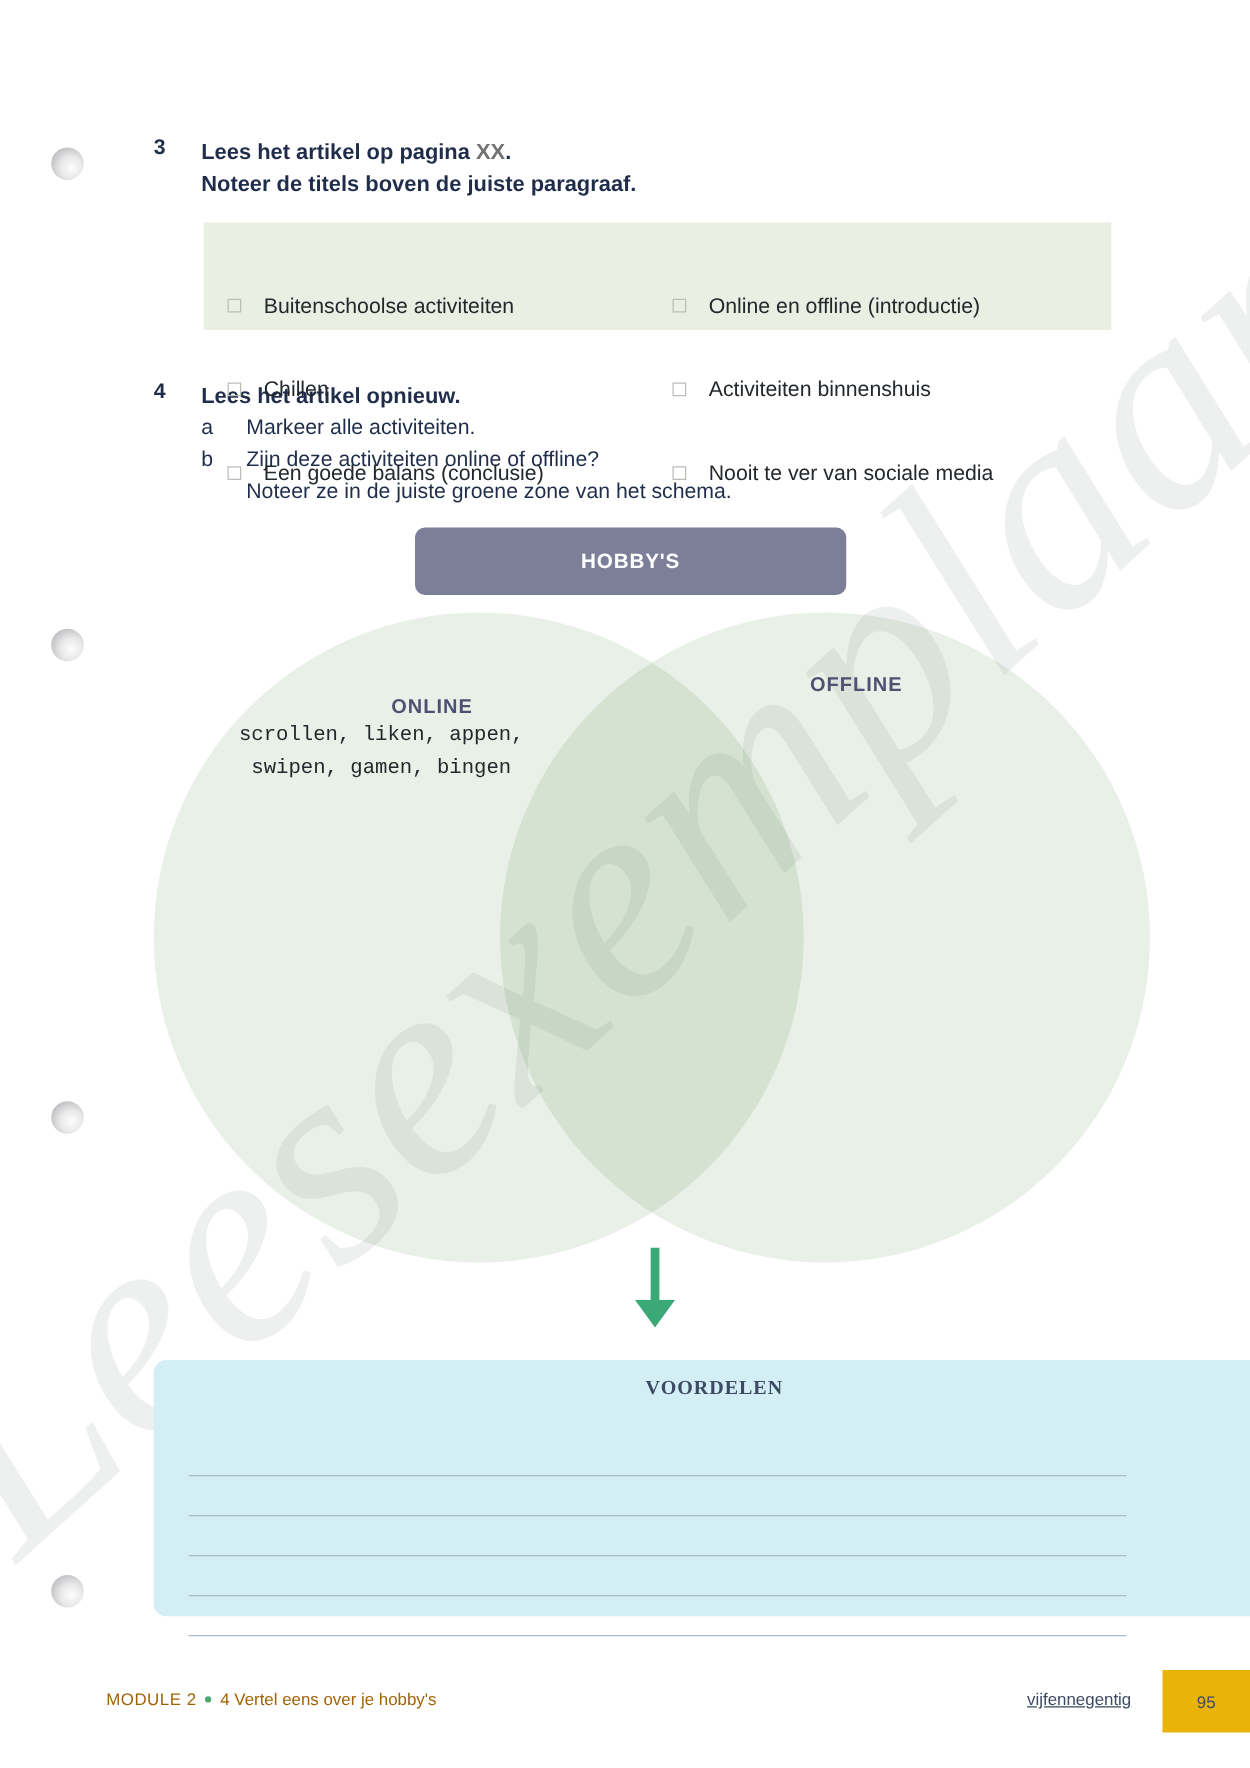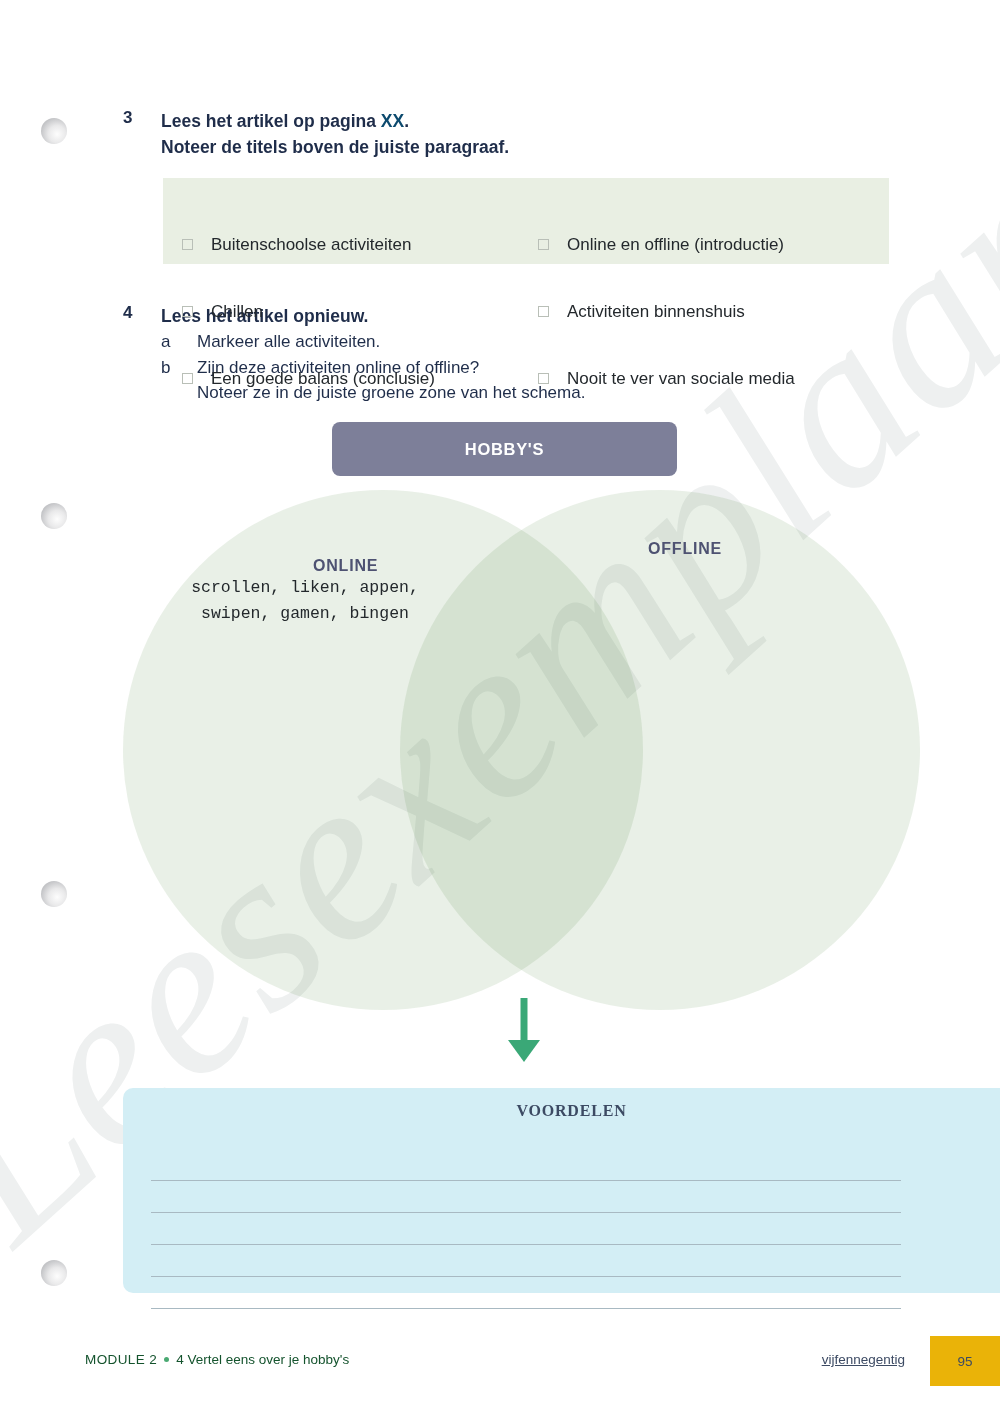--- a/index.html
+++ b/index.html
@@ -58,21 +58,21 @@
     font-weight: bold;
     color: #1f2d4a;
   }
   .ex-body { flex: 1; }
   .ex-title {
     font-size: 17.5px;
     font-weight: bold;
     line-height: 1.5;
     color: #1f2d4a;
   }
-  .accent { color: #0c4a6e; }
+  .accent { color: #737373; }
 
   .sub-row { display: flex; font-size: 17px; line-height: 1.5; color: #1f2d4a; }
   .sub-letter { width: 36px; flex: 0 0 36px; }
   .sub-text { flex: 1; }
 
   
   .options-box {
     position: absolute;
     left: 163px;
     top: 178px;
@@ -212,21 +212,21 @@
     top: 1330px;
     width: 1000px;
     height: 62px;
     z-index: 2;
   }
   .footer-left {
     position: absolute;
     left: 85px;
     top: 22px;
     font-size: 13.5px;
-    color: #14532d;
+    color: #a16207;
     display: flex;
     align-items: center;
     gap: 7px;
   }
   .footer-module { letter-spacing: 0.4px; }
   .green-dot {
     width: 5px;
     height: 5px;
     border-radius: 50%;
     background: #4aa972;

